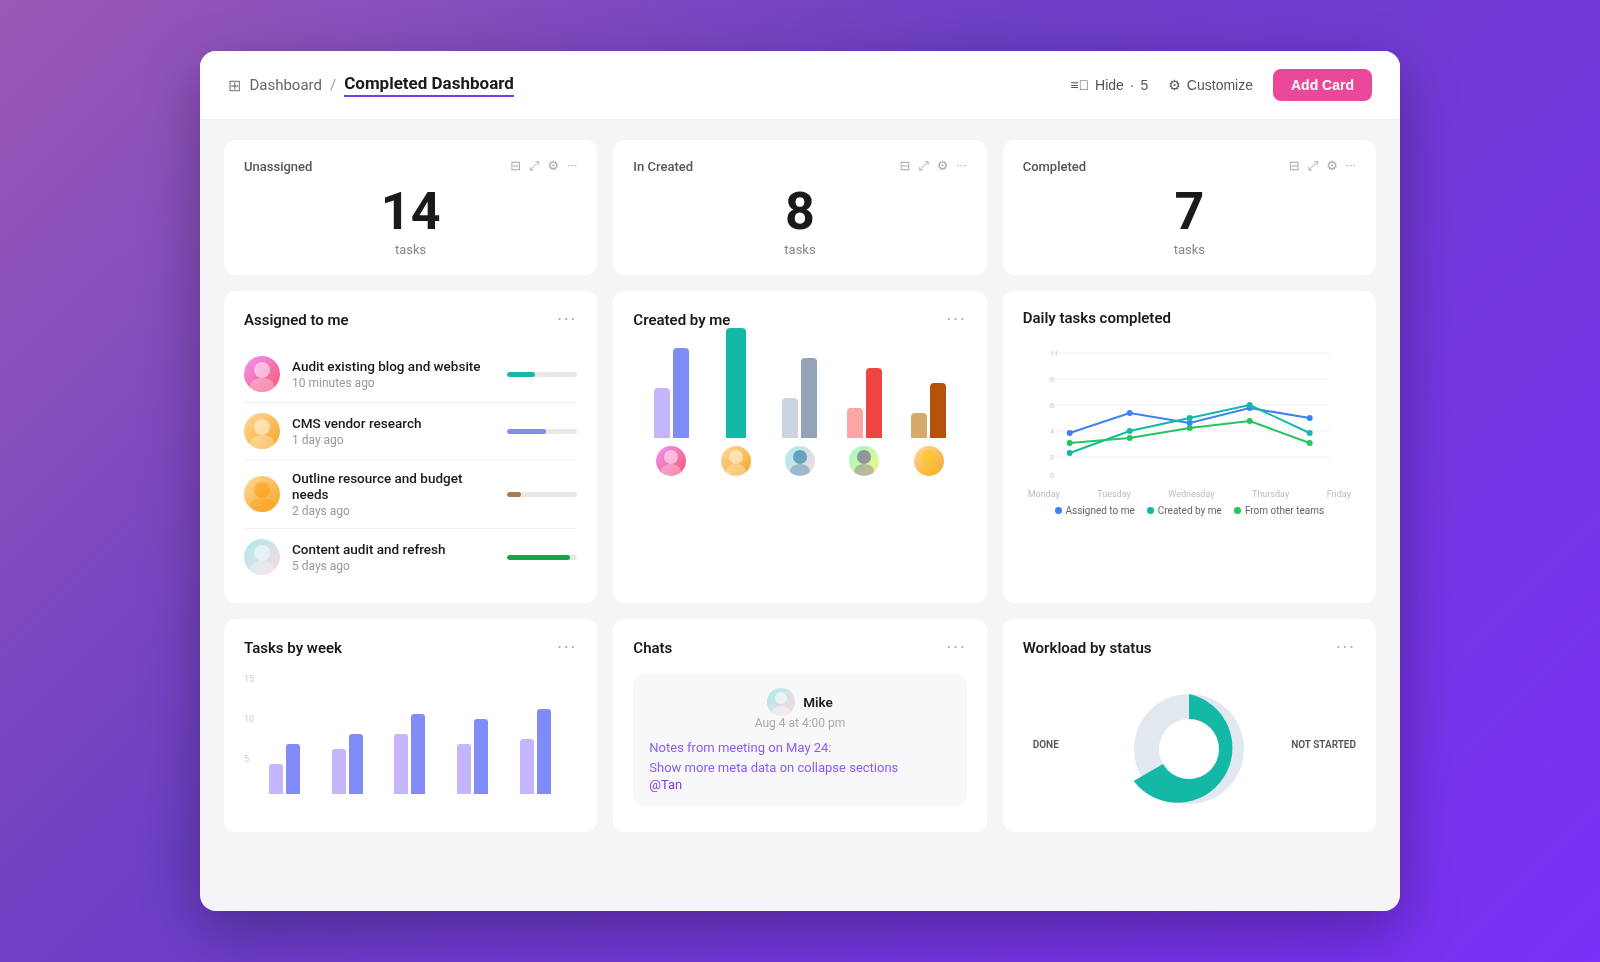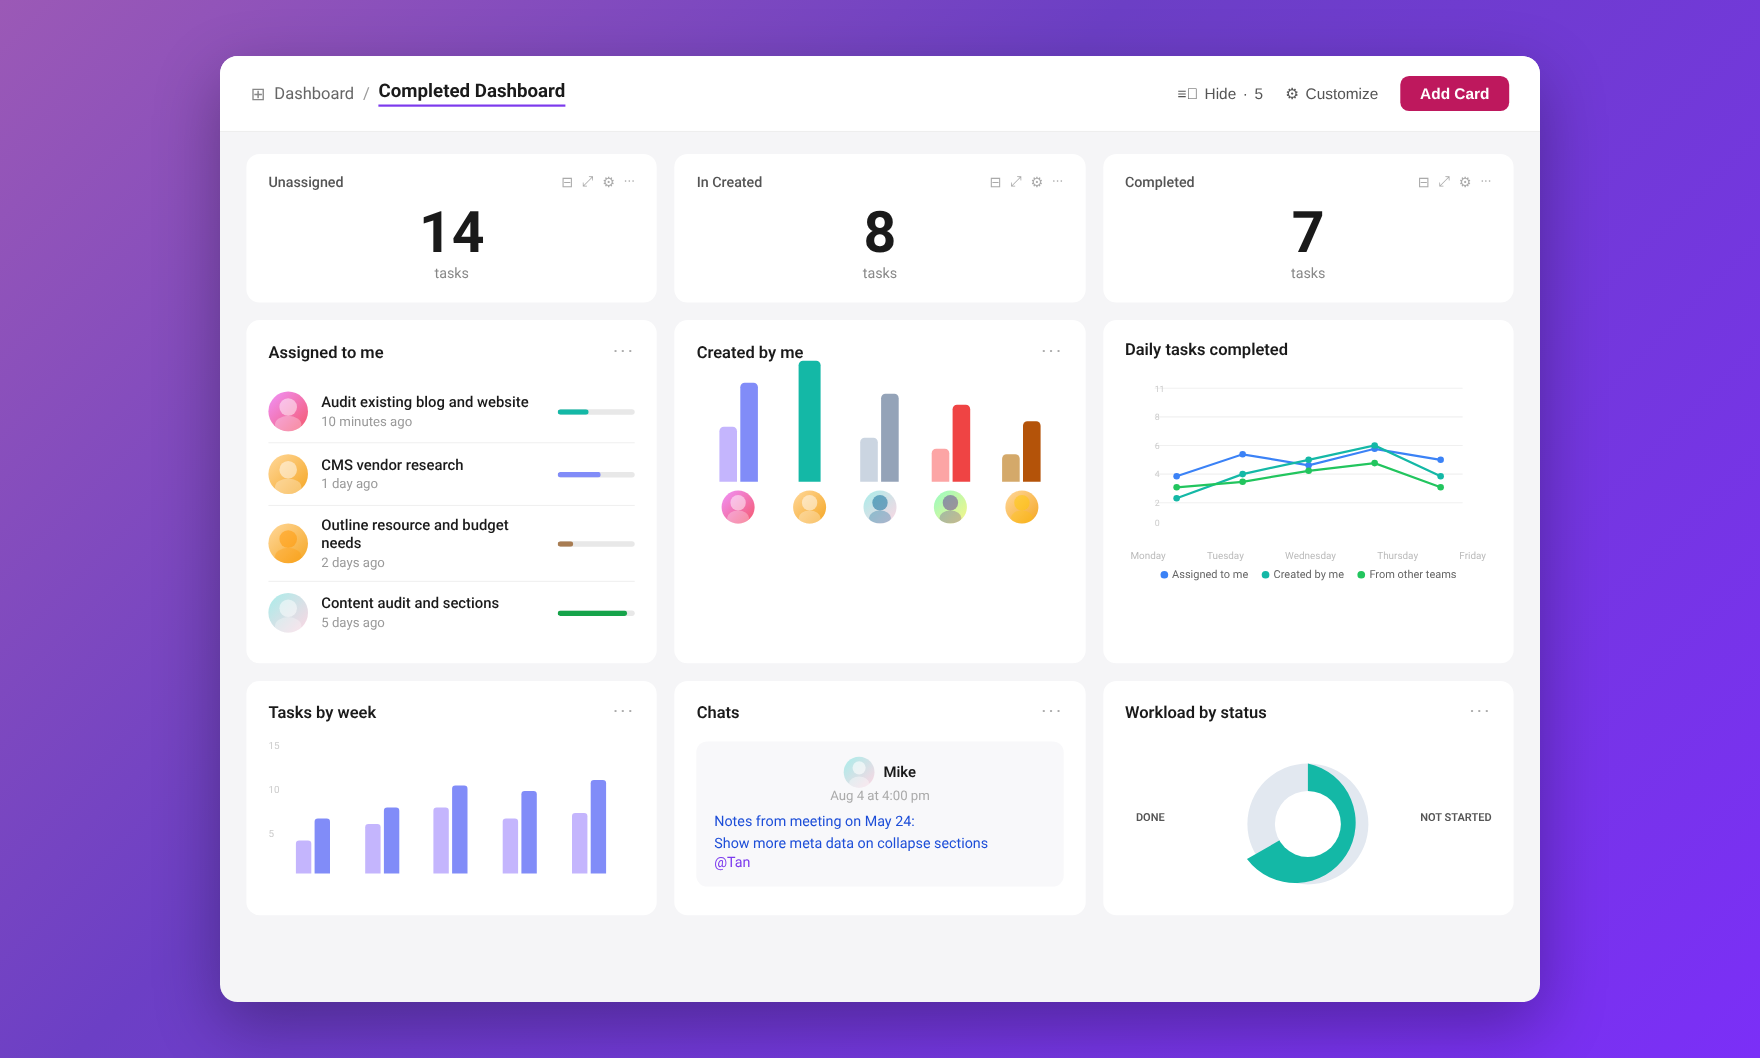--- a/index.html
+++ b/index.html
@@ -62,21 +62,21 @@
       display: flex;
       align-items: center;
       gap: 6px;
       color: #555;
       font-size: 14px;
       cursor: pointer;
       background: none;
       border: none;
     }
     .header-btn-primary {
-      background: #be185d;
+      background: #ec4899;
       color: #fff;
       border: none;
       border-radius: 8px;
       padding: 8px 18px;
       font-size: 14px;
       font-weight: 600;
       cursor: pointer;
     }
     
     .main-content {
@@ -259,21 +259,21 @@
       width: 7px;
       height: 7px;
       border-radius: 50%;
     }
     .chart-x-labels {
       display: flex;
       justify-content: space-between;
       font-size: 9px;
       color: #bbb;
       padding: 0 5px;
-      margin-top: 14px;
+      margin-top: 2px;
     }
     
     .bottom-row {
       display: grid;
       grid-template-columns: 1fr 1fr 1fr;
       gap: 16px;
     }
     
     .week-chart {
       display: flex;
@@ -323,21 +323,21 @@
       font-weight: 600;
       font-size: 13.5px;
       color: #1a1a1a;
     }
     .chat-time {
       font-size: 12px;
       color: #aaa;
     }
     .chat-text {
       font-size: 13px;
-      color: #1d4ed8;
+      color: #8b5cf6;
       line-height: 1.5;
     }
     .chat-mention {
       color: #7c3aed;
       font-size: 13px;
     }
     
     .pie-container {
       display: flex;
       align-items: center;
@@ -486,21 +486,21 @@
         </div>
 
         <div class="task-item">
           <div class="task-avatar av3">
             <svg viewBox="0 0 36 36" width="36" height="36">
                 <circle cx="18" cy="14" r="8" fill="rgba(255,255,255,0.5)"></circle>
                 <ellipse cx="18" cy="30" rx="12" ry="8" fill="rgba(255,255,255,0.3)"></ellipse>
               </svg>
           </div>
           <div class="task-info">
-            <div class="task-name">Content audit and sections</div>
+            <div class="task-name">Content audit and refresh</div>
             <div class="task-time">5 days ago</div>
           </div>
           <div class="task-progress">
             <div class="progress-bar-container">
               <div class="progress-bar-fill" style="width:90%;background:#16a34a"></div>
             </div>
           </div>
         </div>
       </div>
 

